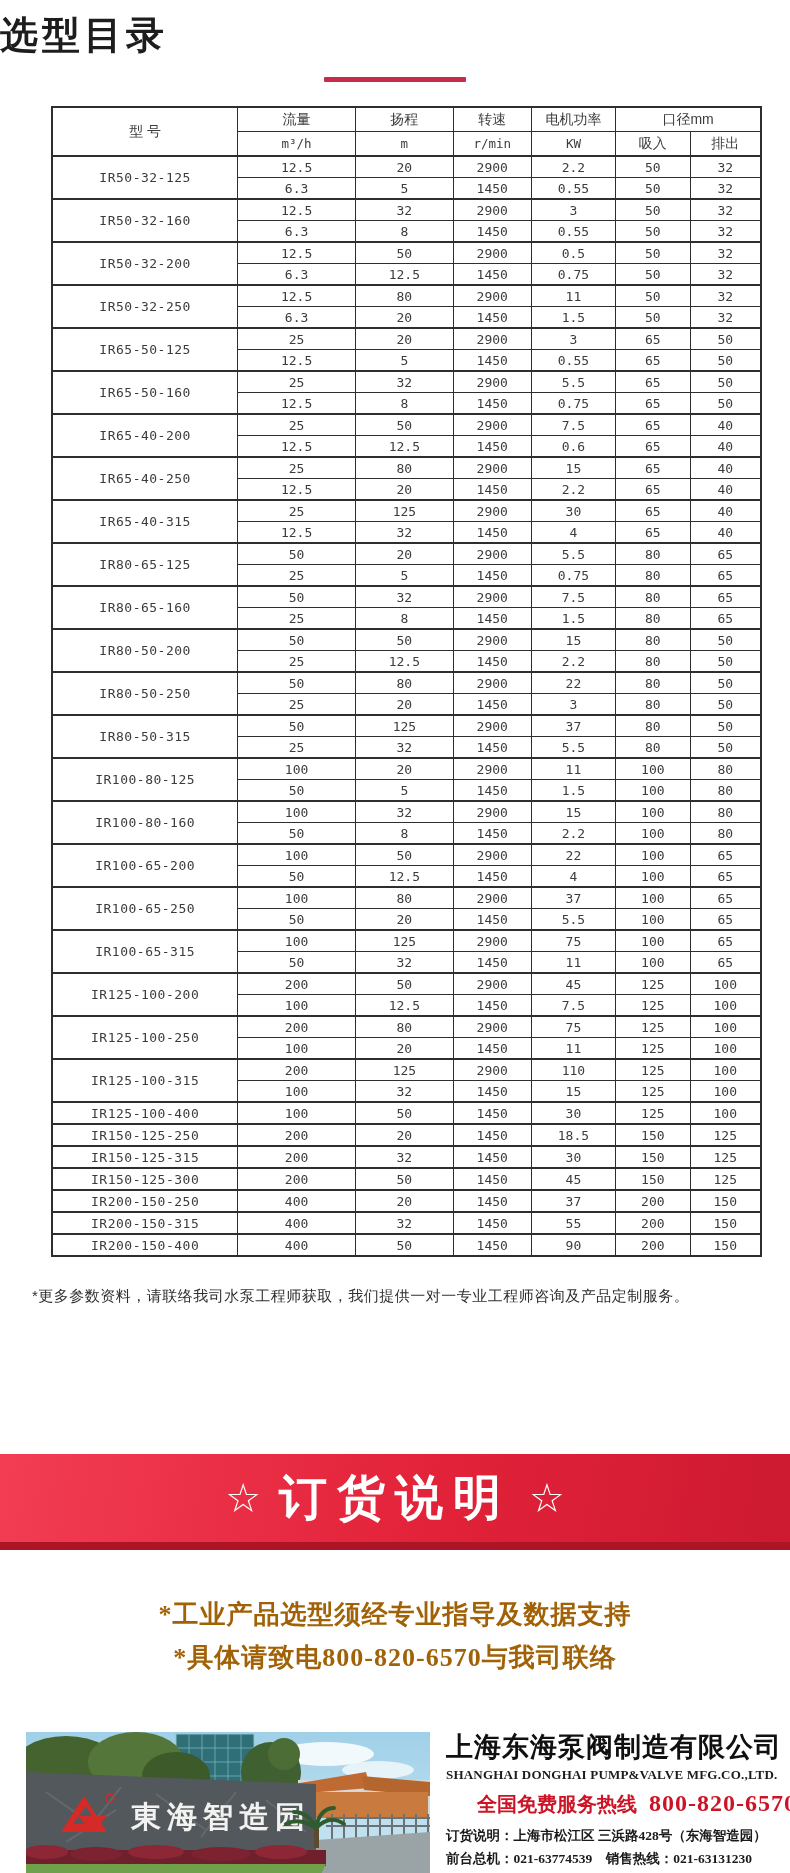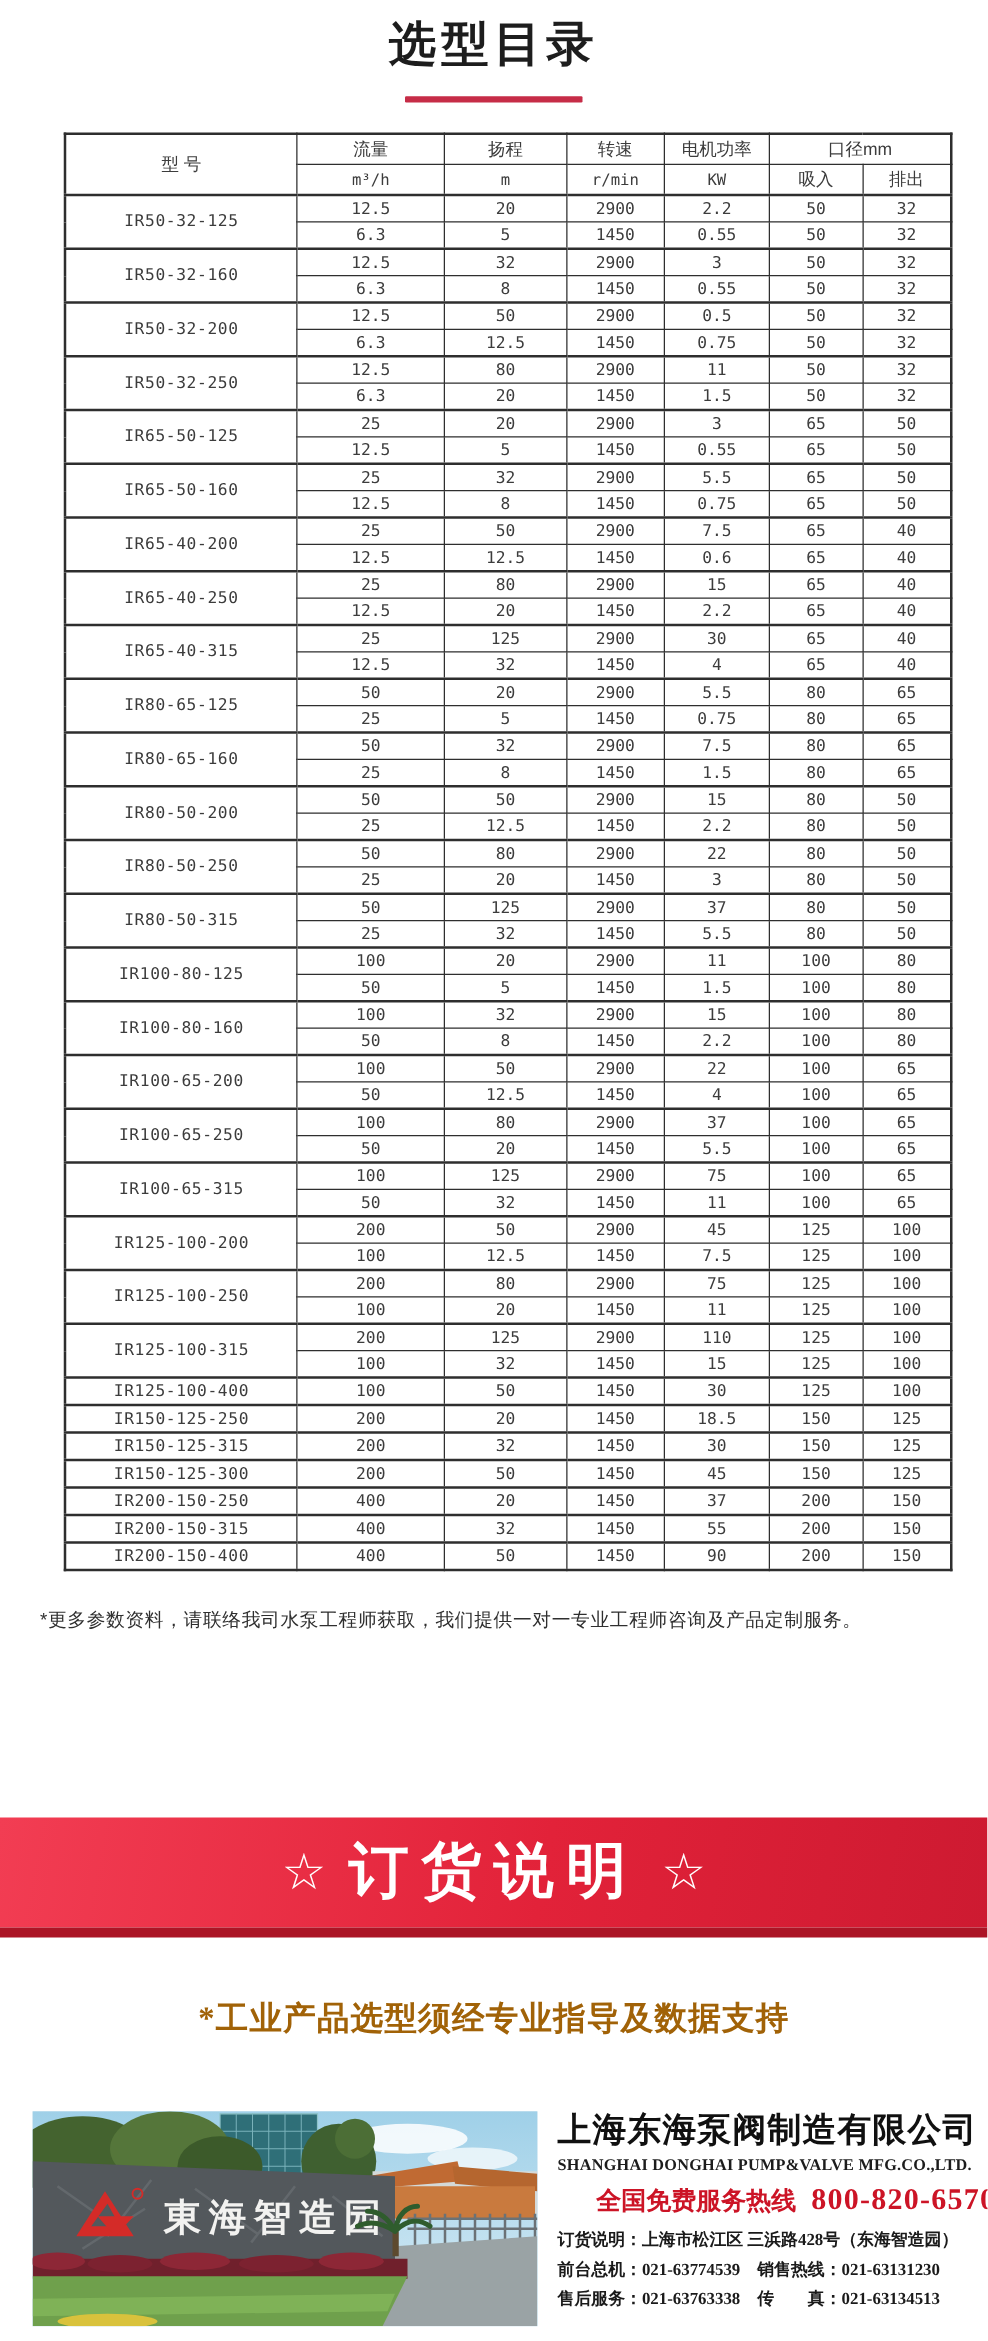--- a/index.html
+++ b/index.html
@@ -2,21 +2,21 @@
 <html><head>
 <meta charset="utf-8">
 <style>
   html,body{margin:0;padding:0;}
   body{
     width:790px;min-height:1873px;background:#ffffff;position:relative;
     font-family:"Liberation Sans","DejaVu Sans",sans-serif;color:#222;
   }
   
   .page-title{
-    margin:0;padding-top:10px;text-align:center;
+    margin:0;padding-top:10px;text-align:left;
     font-size:38px;font-weight:bold;letter-spacing:4px;color:#1d1d1d;
   }
   .title-divider{
     width:142px;height:5px;margin:16px auto 0 auto;background:#c62c47;border-radius:1px;
   }
   
   .table-wrap{margin:24px 28px 0 28px;padding-left:23px;}
   table.spec{
     width:100%;border-collapse:collapse;table-layout:fixed;
     font-family:"DejaVu Sans Mono","Liberation Mono",monospace;
@@ -561,20 +561,21 @@
 <div class="footnote">*更多参数资料，请联络我司水泵工程师获取，我们提供一对一专业工程师咨询及产品定制服务。</div>
 
 <div class="order-banner">
   <span class="star">☆</span>
   <span class="banner-title">订货说明</span>
   <span class="star">☆</span>
 </div>
 
 <div class="order-notes">
   <div class="order-note">*工业产品选型须经专业指导及数据支持</div>
+  <div class="order-note">*具体请致电800-820-6570与我司联络</div>
 </div>
 
 <div class="footer">
   <div class="factory-photo">
     <svg width="404" height="172" viewBox="0 0 404 172" xmlns="http://www.w3.org/2000/svg">
       <defs>
         <linearGradient id="sky" x1="0" y1="0" x2="0" y2="1">
           <stop offset="0" stop-color="#9fd0e8"></stop>
             <stop offset="1" stop-color="#d8ecf5"></stop>
         </linearGradient>

